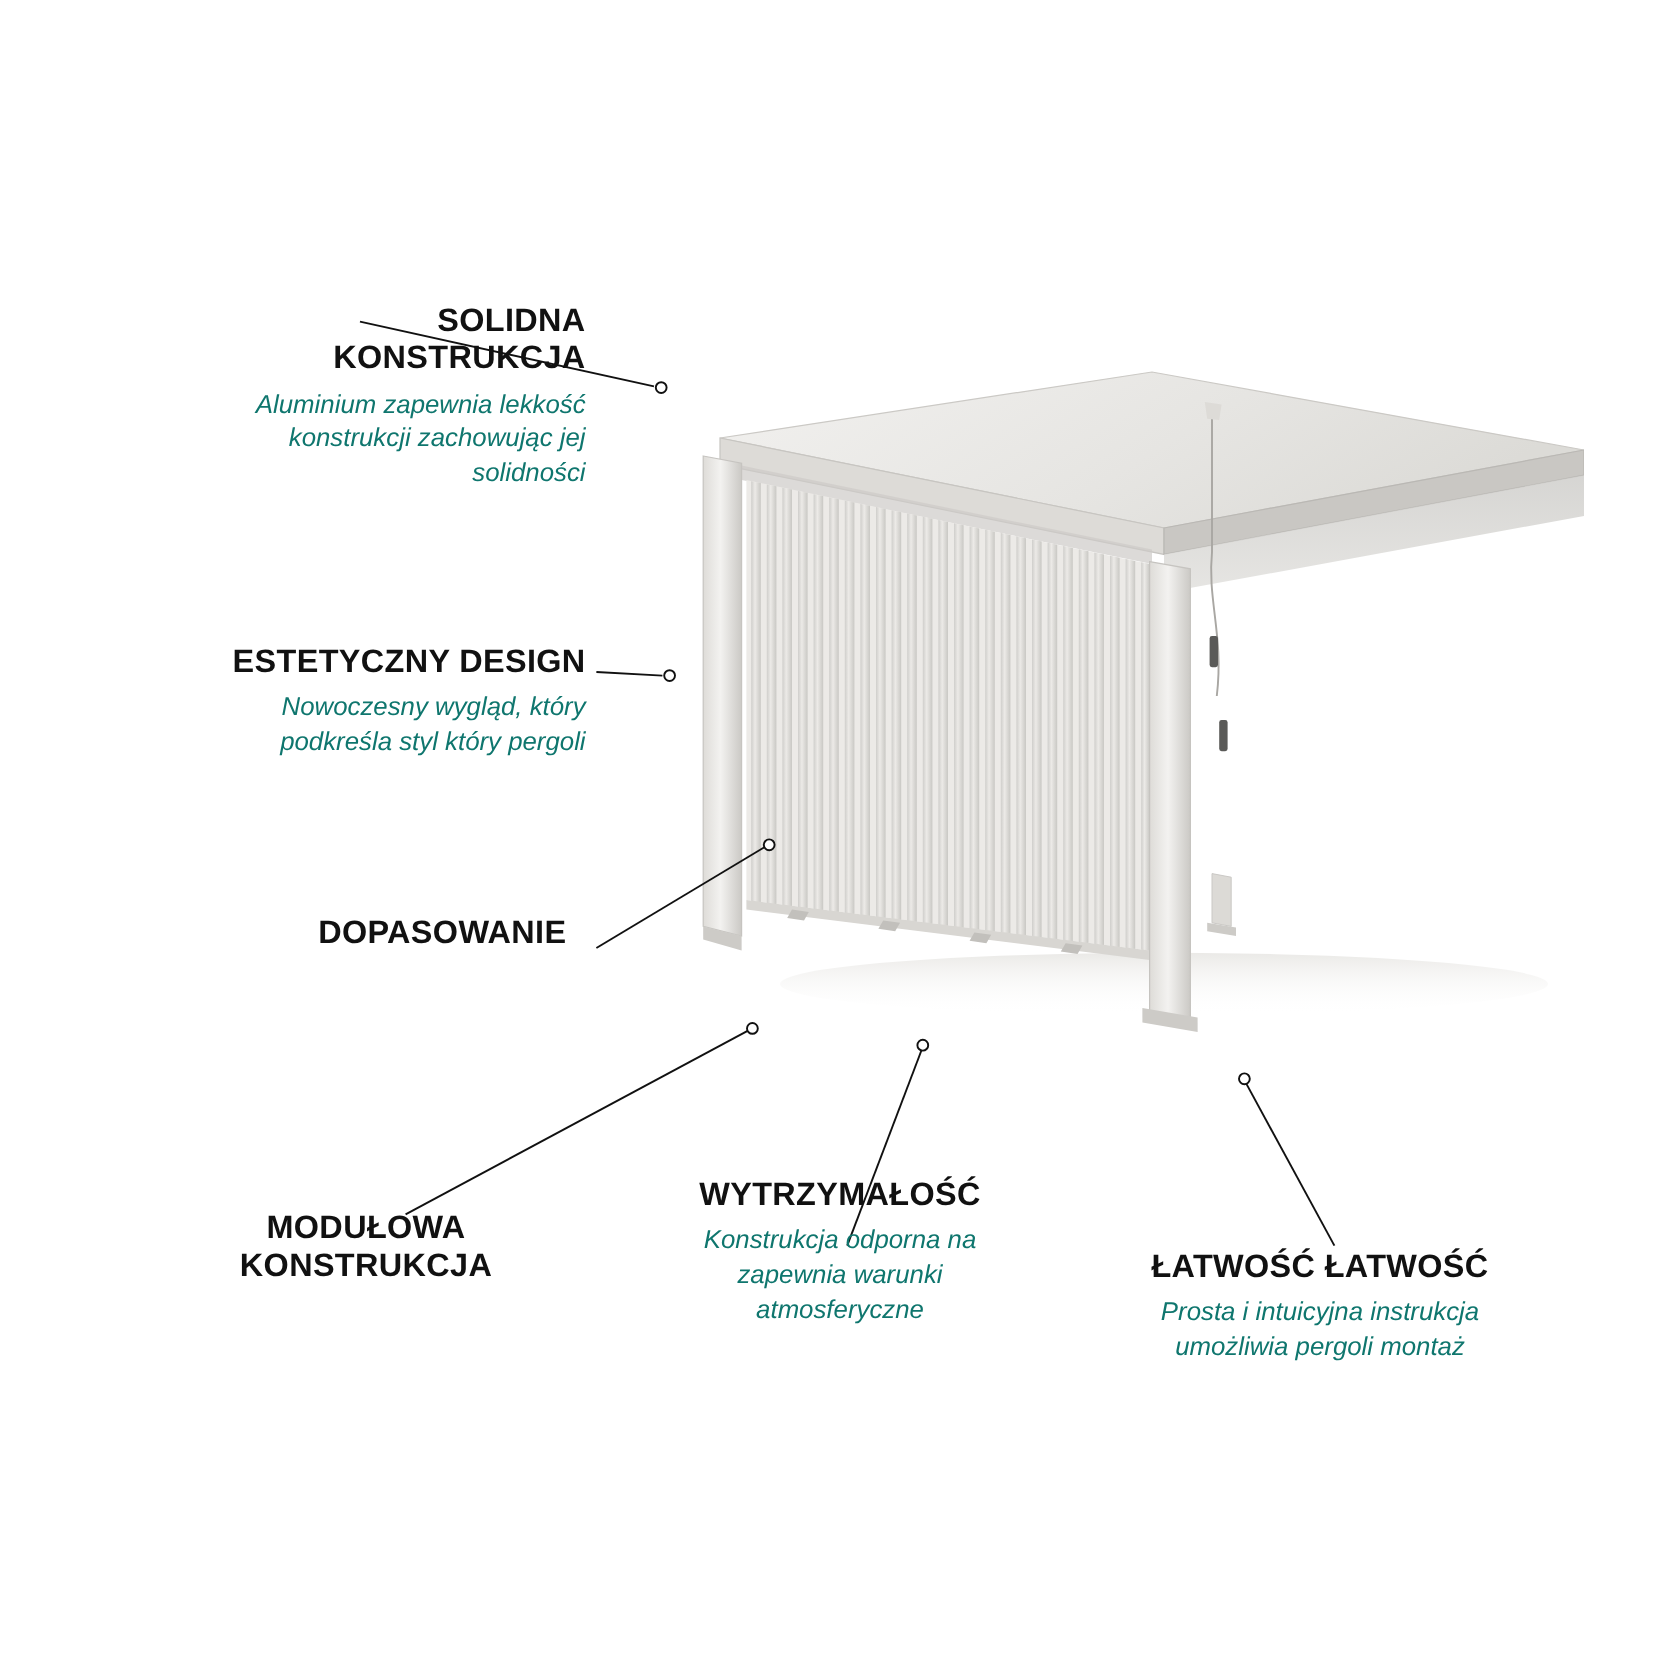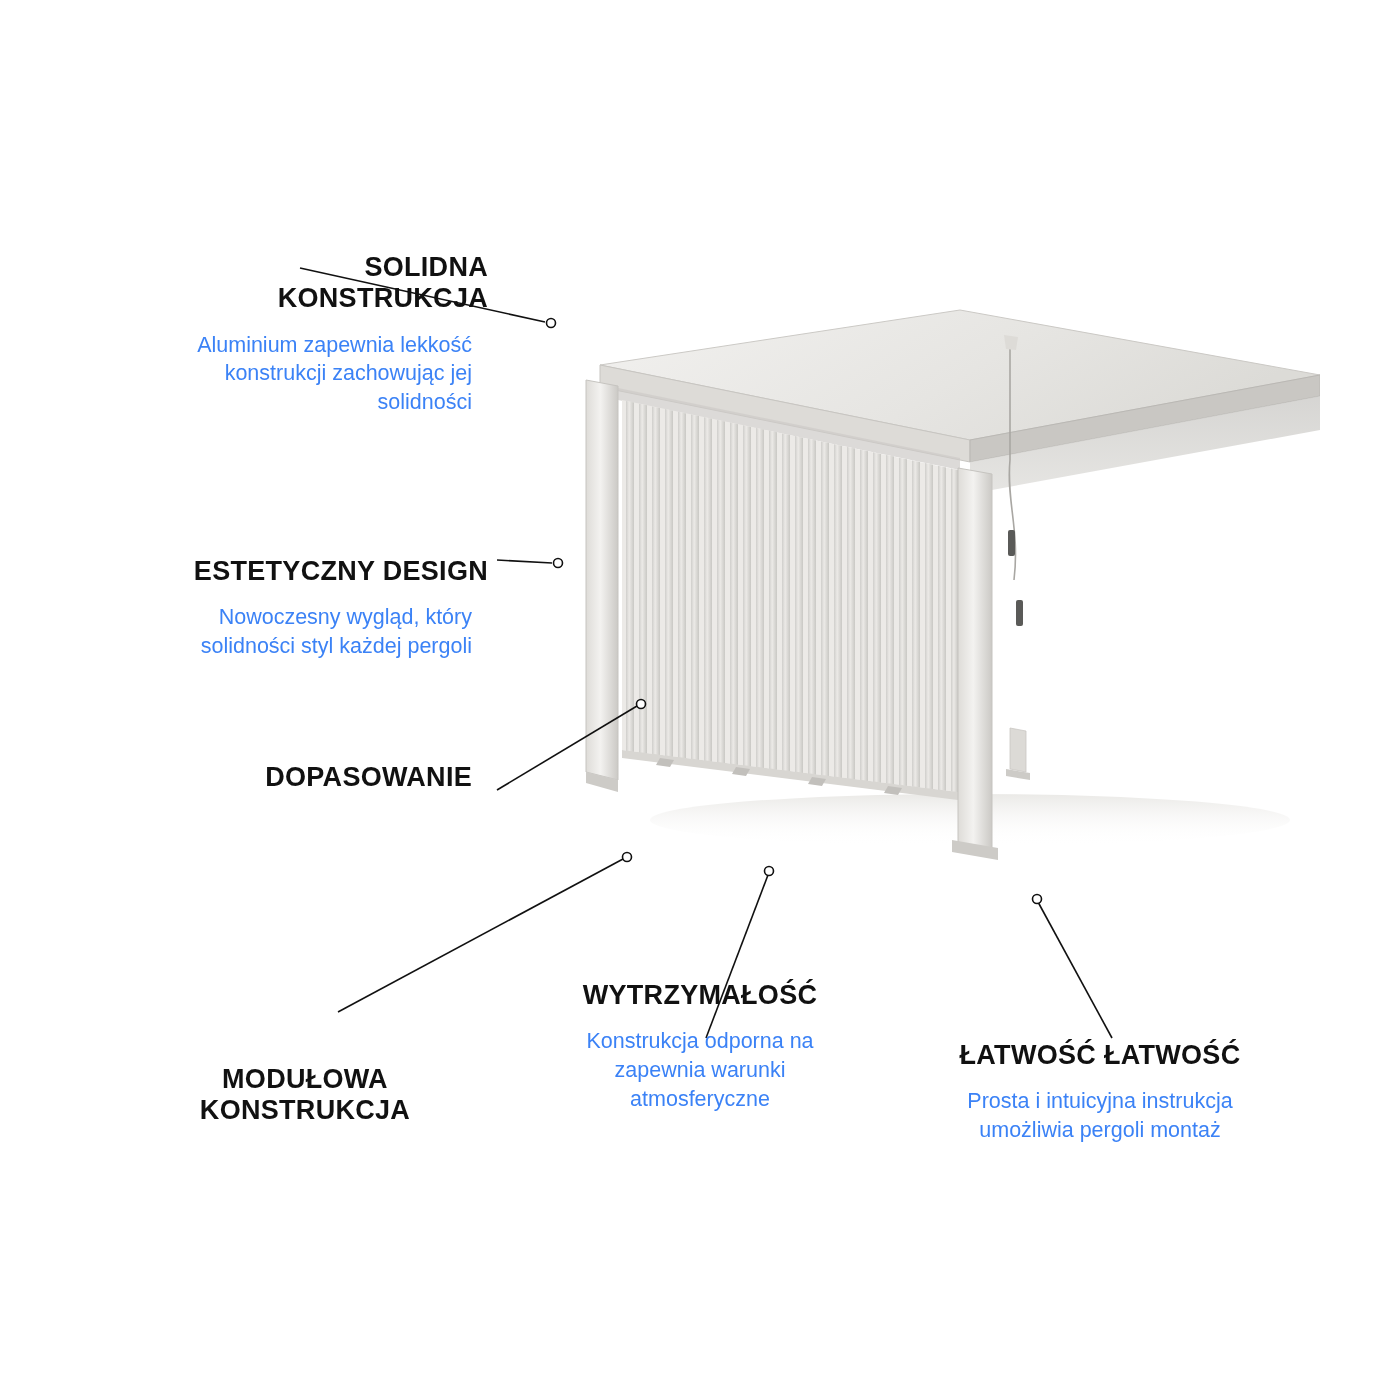--- a/index.html
+++ b/index.html
@@ -27,32 +27,33 @@
     font-size: 27px;
     letter-spacing: 0.3px;
     line-height: 1.16;
     color: #111111;
     margin: 0 0 8px 0;
     white-space: pre-line;
   }
   .callout .desc {
     font-size: 21.5px;
     line-height: 1.33;
-    color: #3b82f6;
-    margin: 16px;
+    color: #0f766e;
+    margin: 0;
     white-space: pre-line;
+    font-style: italic;
   }
   .align-right { text-align: right; }
   .align-center { text-align: center; }
 
   
   #c-solidna      { left: 118px;  top: 252px;  width: 370px; }
-  #c-estetyczny   { left: 108px;  top: 556px;  width: 380px; }
+  #c-estetyczny   { left: 108px;  top: 536px;  width: 380px; }
   #c-dopasowanie  { left: 102px;  top: 762px;  width: 370px; }
-  #c-modulowa     { left: 120px;  top: 1064px; width: 370px; }
+  #c-modulowa     { left: 120px;  top: 1008px; width: 370px; }
   #c-wytrzymalosc { left: 530px;  top: 980px; width: 340px; }
   #c-latwosc      { left: 905px;  top: 1040px; width: 390px; }
 
   
   #leaders {
     position: absolute;
     left: 0; top: 0;
     width: 1400px; height: 1400px;
     pointer-events: none;
   }
@@ -207,21 +208,21 @@
     <h3 class="title">SOLIDNA
 KONSTRUKCJA</h3>
     <p class="desc">Aluminium zapewnia lekkość
 konstrukcji zachowując jej
 solidności</p>
   </div>
 
   <div class="callout align-right" id="c-estetyczny">
     <h3 class="title">ESTETYCZNY DESIGN</h3>
     <p class="desc">Nowoczesny wygląd, który
-solidności styl każdej pergoli</p>
+podkreśla styl który pergoli</p>
   </div>
 
   <div class="callout align-right" id="c-dopasowanie">
     <h3 class="title">DOPASOWANIE</h3>
   </div>
 
   <div class="callout align-center" id="c-modulowa">
     <h3 class="title">MODUŁOWA
 KONSTRUKCJA</h3>
   </div>

